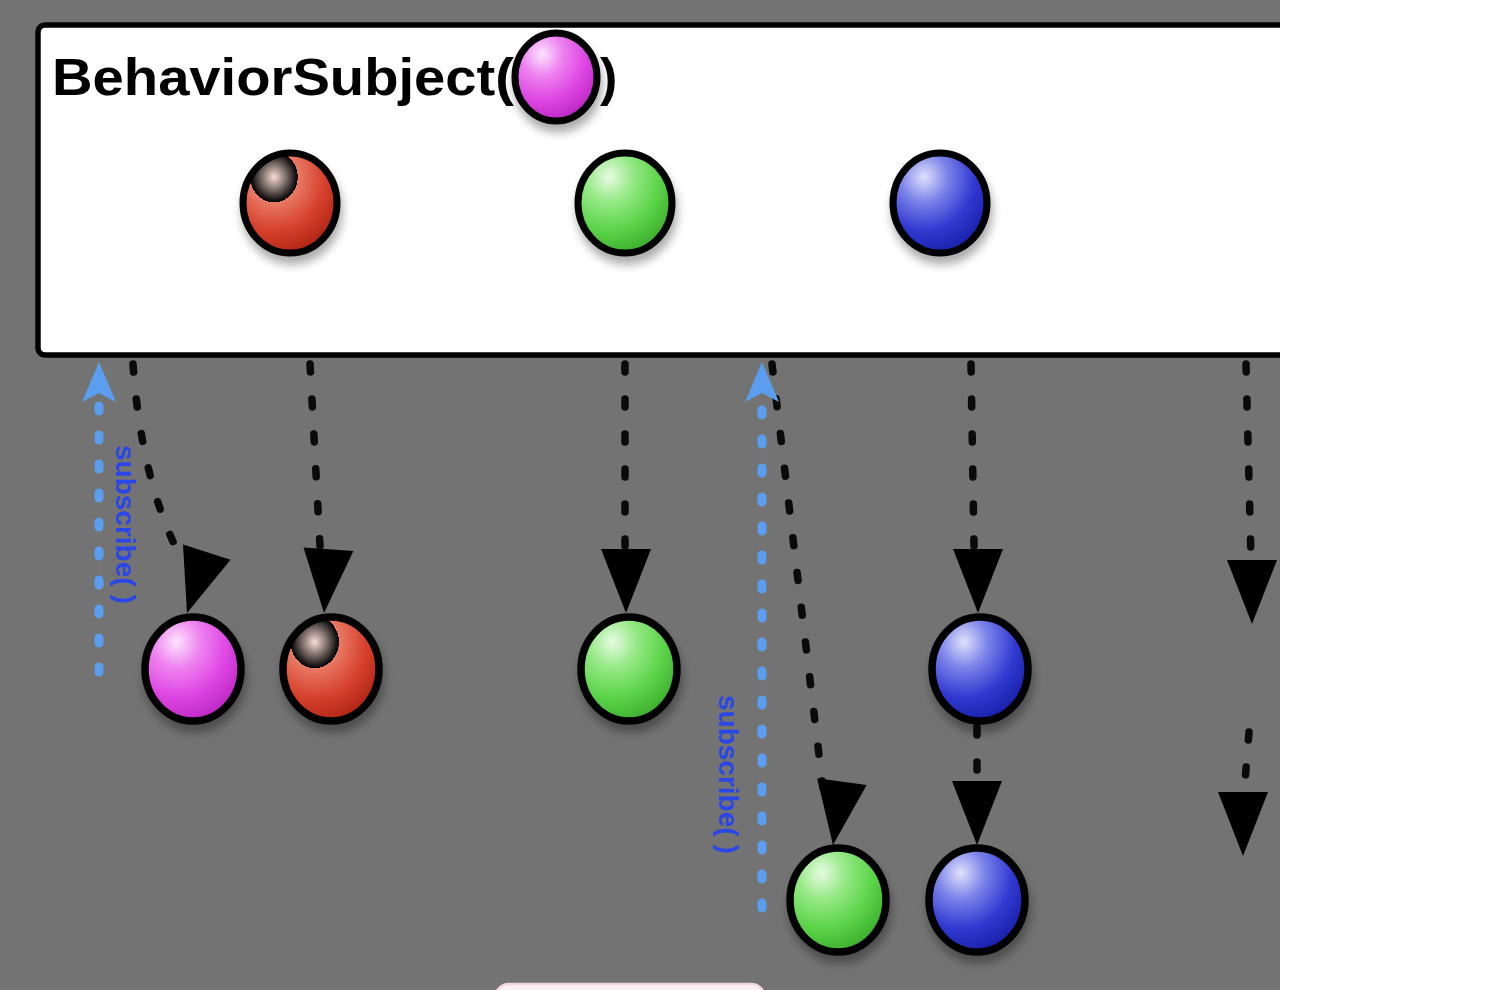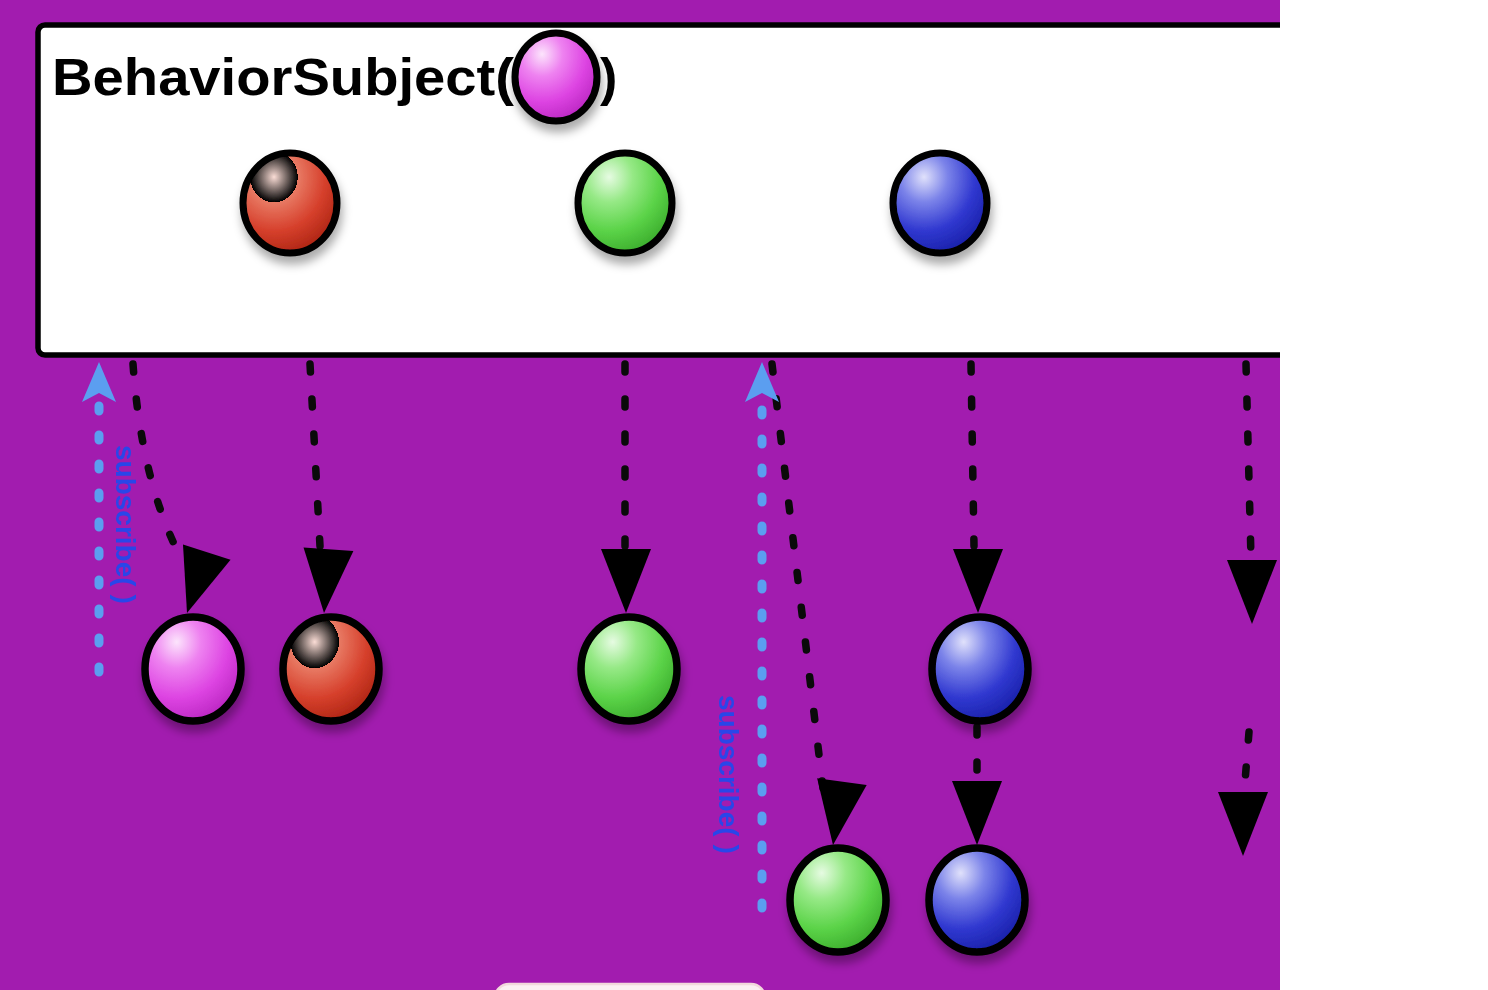--- a/index.html
+++ b/index.html
@@ -1,16 +1,16 @@
 <!DOCTYPE html>
 <html><head>
 <meta charset="utf-8">
 <style>
   html,body{margin:0;padding:0;background:#ffffff;}
-  .stage{width:1280px;height:990px;position:relative;overflow:hidden;background:#a21caf;}
+  .stage{width:1280px;height:990px;position:relative;overflow:hidden;background:#737373;}
   svg{display:block;font-family:"Liberation Sans", sans-serif;}
   text{font-family:"Liberation Sans", sans-serif;}
   .title-text{font-weight:bold;font-size:52px;fill:#000;}
   .sub-label{font-weight:bold;font-size:28px;fill:#2946E9;}
 </style>
 </head>
 <body>
 
 <div class="stage">
 <svg width="1488" height="990" viewBox="0 0 1488 990">

